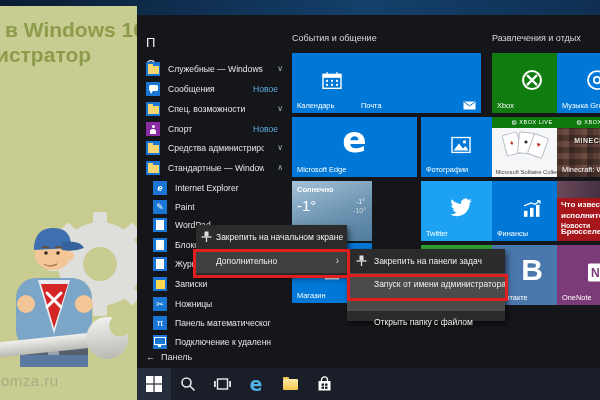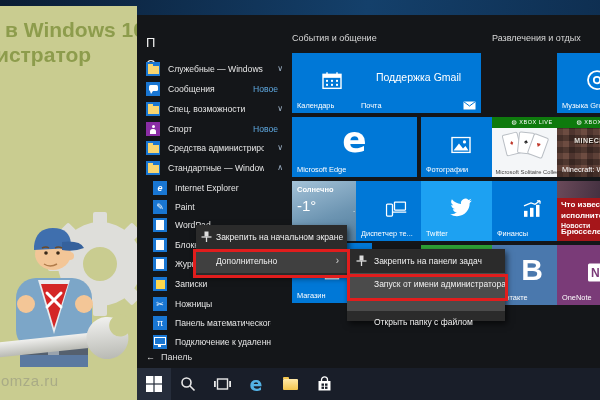--- a/index.html
+++ b/index.html
@@ -215,21 +215,20 @@
             <rect x="9" y="8" width="2" height="2"></rect>
             <rect x="14" y="8" width="2" height="2"></rect>
             <rect x="4" y="12" width="2" height="2"></rect>
             <rect x="9" y="12" width="2" height="2"></rect>
             <rect x="14" y="12" width="2" height="2"></rect>
           </g>
       </svg>
       <span class="tlabel">Календарь</span>
     </div>
     <div class="tile wide" id="tile-mail" style="left:219px;top:38px">
-      <div class="mailmsg">Поддержка Gmail</div>
       <svg class="env" width="13" height="9" viewBox="0 0 13 9">
         <rect x="0.5" y="0.5" width="12" height="8" fill="#fff"></rect>
         <path d="M0.5 0.5 L6.5 5 L12.5 0.5" fill="none" stroke="#0078d7" stroke-width="1"></path>
       </svg>
       <span class="tlabel">Почта</span>
     </div>
     <div class="tile wide" style="left:155px;top:102px">
       <div class="bigE">e</div>
       <span class="tlabel">Microsoft Edge</span>
     </div>
@@ -240,43 +239,42 @@
         <path d="M2.5 14 L8 7 L12 12 L14.5 9.5 L17.5 14 Z" fill="#fff"></path>
       </svg>
       <span class="tlabel">Фотографии</span>
     </div>
     <div class="tile" id="tile-weather" style="left:155px;top:166px">
       <span class="wx-cond">Солнечно</span>
       <span class="wx-temp">-1°</span>
       <span class="wx-hi">-1°</span>
       <span class="wx-lo">-10°</span>
     </div>
-    <div class="tile" style="left:219px;top:166px">
-      <svg class="tico" width="21" height="16" viewBox="0 0 21 16">
-        <rect x="1" y="3" width="6" height="12" rx="1" fill="none" stroke="#fff" stroke-width="1.3"></rect>
-        <rect x="9" y="1" width="11" height="8" rx="0.5" fill="none" stroke="#fff" stroke-width="1.3"></rect>
-        <line x1="7.5" y1="11" x2="21" y2="11" stroke="#fff" stroke-width="1.3"></line>
-      </svg>
-      <span class="tlabel">Диспетчер те...</span>
-    </div>
     <div class="tile" id="tile-twitter" style="left:284px;top:166px">
       <svg class="tico" width="26" height="22" viewBox="0 0 24 20">
         <path fill="#fff" d="M22 2.8c-.7.3-1.5.5-2.3.6.8-.5 1.5-1.3 1.8-2.2-.8.5-1.7.8-2.6 1A4.1 4.1 0 0 0 12 5.9 11.6 11.6 0 0 1 3.6 1.6a4.1 4.1 0 0 0 1.3 5.5c-.7 0-1.3-.2-1.9-.5v.1c0 2 1.4 3.6 3.3 4a4.2 4.2 0 0 1-1.9.1 4.1 4.1 0 0 0 3.8 2.9A8.2 8.2 0 0 1 2 15.4a11.6 11.6 0 0 0 6.3 1.8c7.5 0 11.7-6.3 11.7-11.7v-.5c.8-.6 1.5-1.3 2-2.2z"></path>
       </svg>
       <span class="tlabel">Twitter</span>
     </div>
     <div class="tile" style="left:155px;top:228px">
       <svg class="tico" width="18" height="18" viewBox="0 0 18 18">
         <path d="M6 6 V4.5 a3 3 0 0 1 6 0 V6" fill="none" stroke="#fff" stroke-width="1.3"></path>
         <rect x="2.5" y="6" width="13" height="11" fill="none" stroke="#fff" stroke-width="1.4"></rect>
       </svg>
       <span class="tlabel">Магазин</span>
     </div>
     <div class="tile hidden-tile" style="left:284px;top:230px"></div>
 
+    <div class="tile" id="tile-xbox" style="left:355px;top:38px">
+      <svg class="tico" width="24" height="24" viewBox="0 0 24 24">
+        <circle cx="12" cy="12" r="9" fill="none" stroke="#fff" stroke-width="2"></circle>
+        <path d="M7 7 Q12 12 17 17 M17 7 Q12 12 7 17" fill="none" stroke="#fff" stroke-width="2.2"></path>
+      </svg>
+      <span class="tlabel">Xbox</span>
+    </div>
     <div class="tile" style="left:420px;top:38px">
       <svg class="tico" width="24" height="24" viewBox="0 0 24 24">
         <circle cx="12" cy="12" r="9" fill="none" stroke="#fff" stroke-width="1.8"></circle>
         <circle cx="12" cy="12" r="3.2" fill="none" stroke="#fff" stroke-width="1.8"></circle>
       </svg>
       <span class="tlabel">Музыка Gro</span>
     </div>
     <div class="tile" id="tile-solitaire" style="left:355px;top:102px">
       <div class="banner">XBOX LIVE</div>
       <div class="card" style="left:12px;top:16px;transform:rotate(-14deg);color:#c0392b">♦</div>

